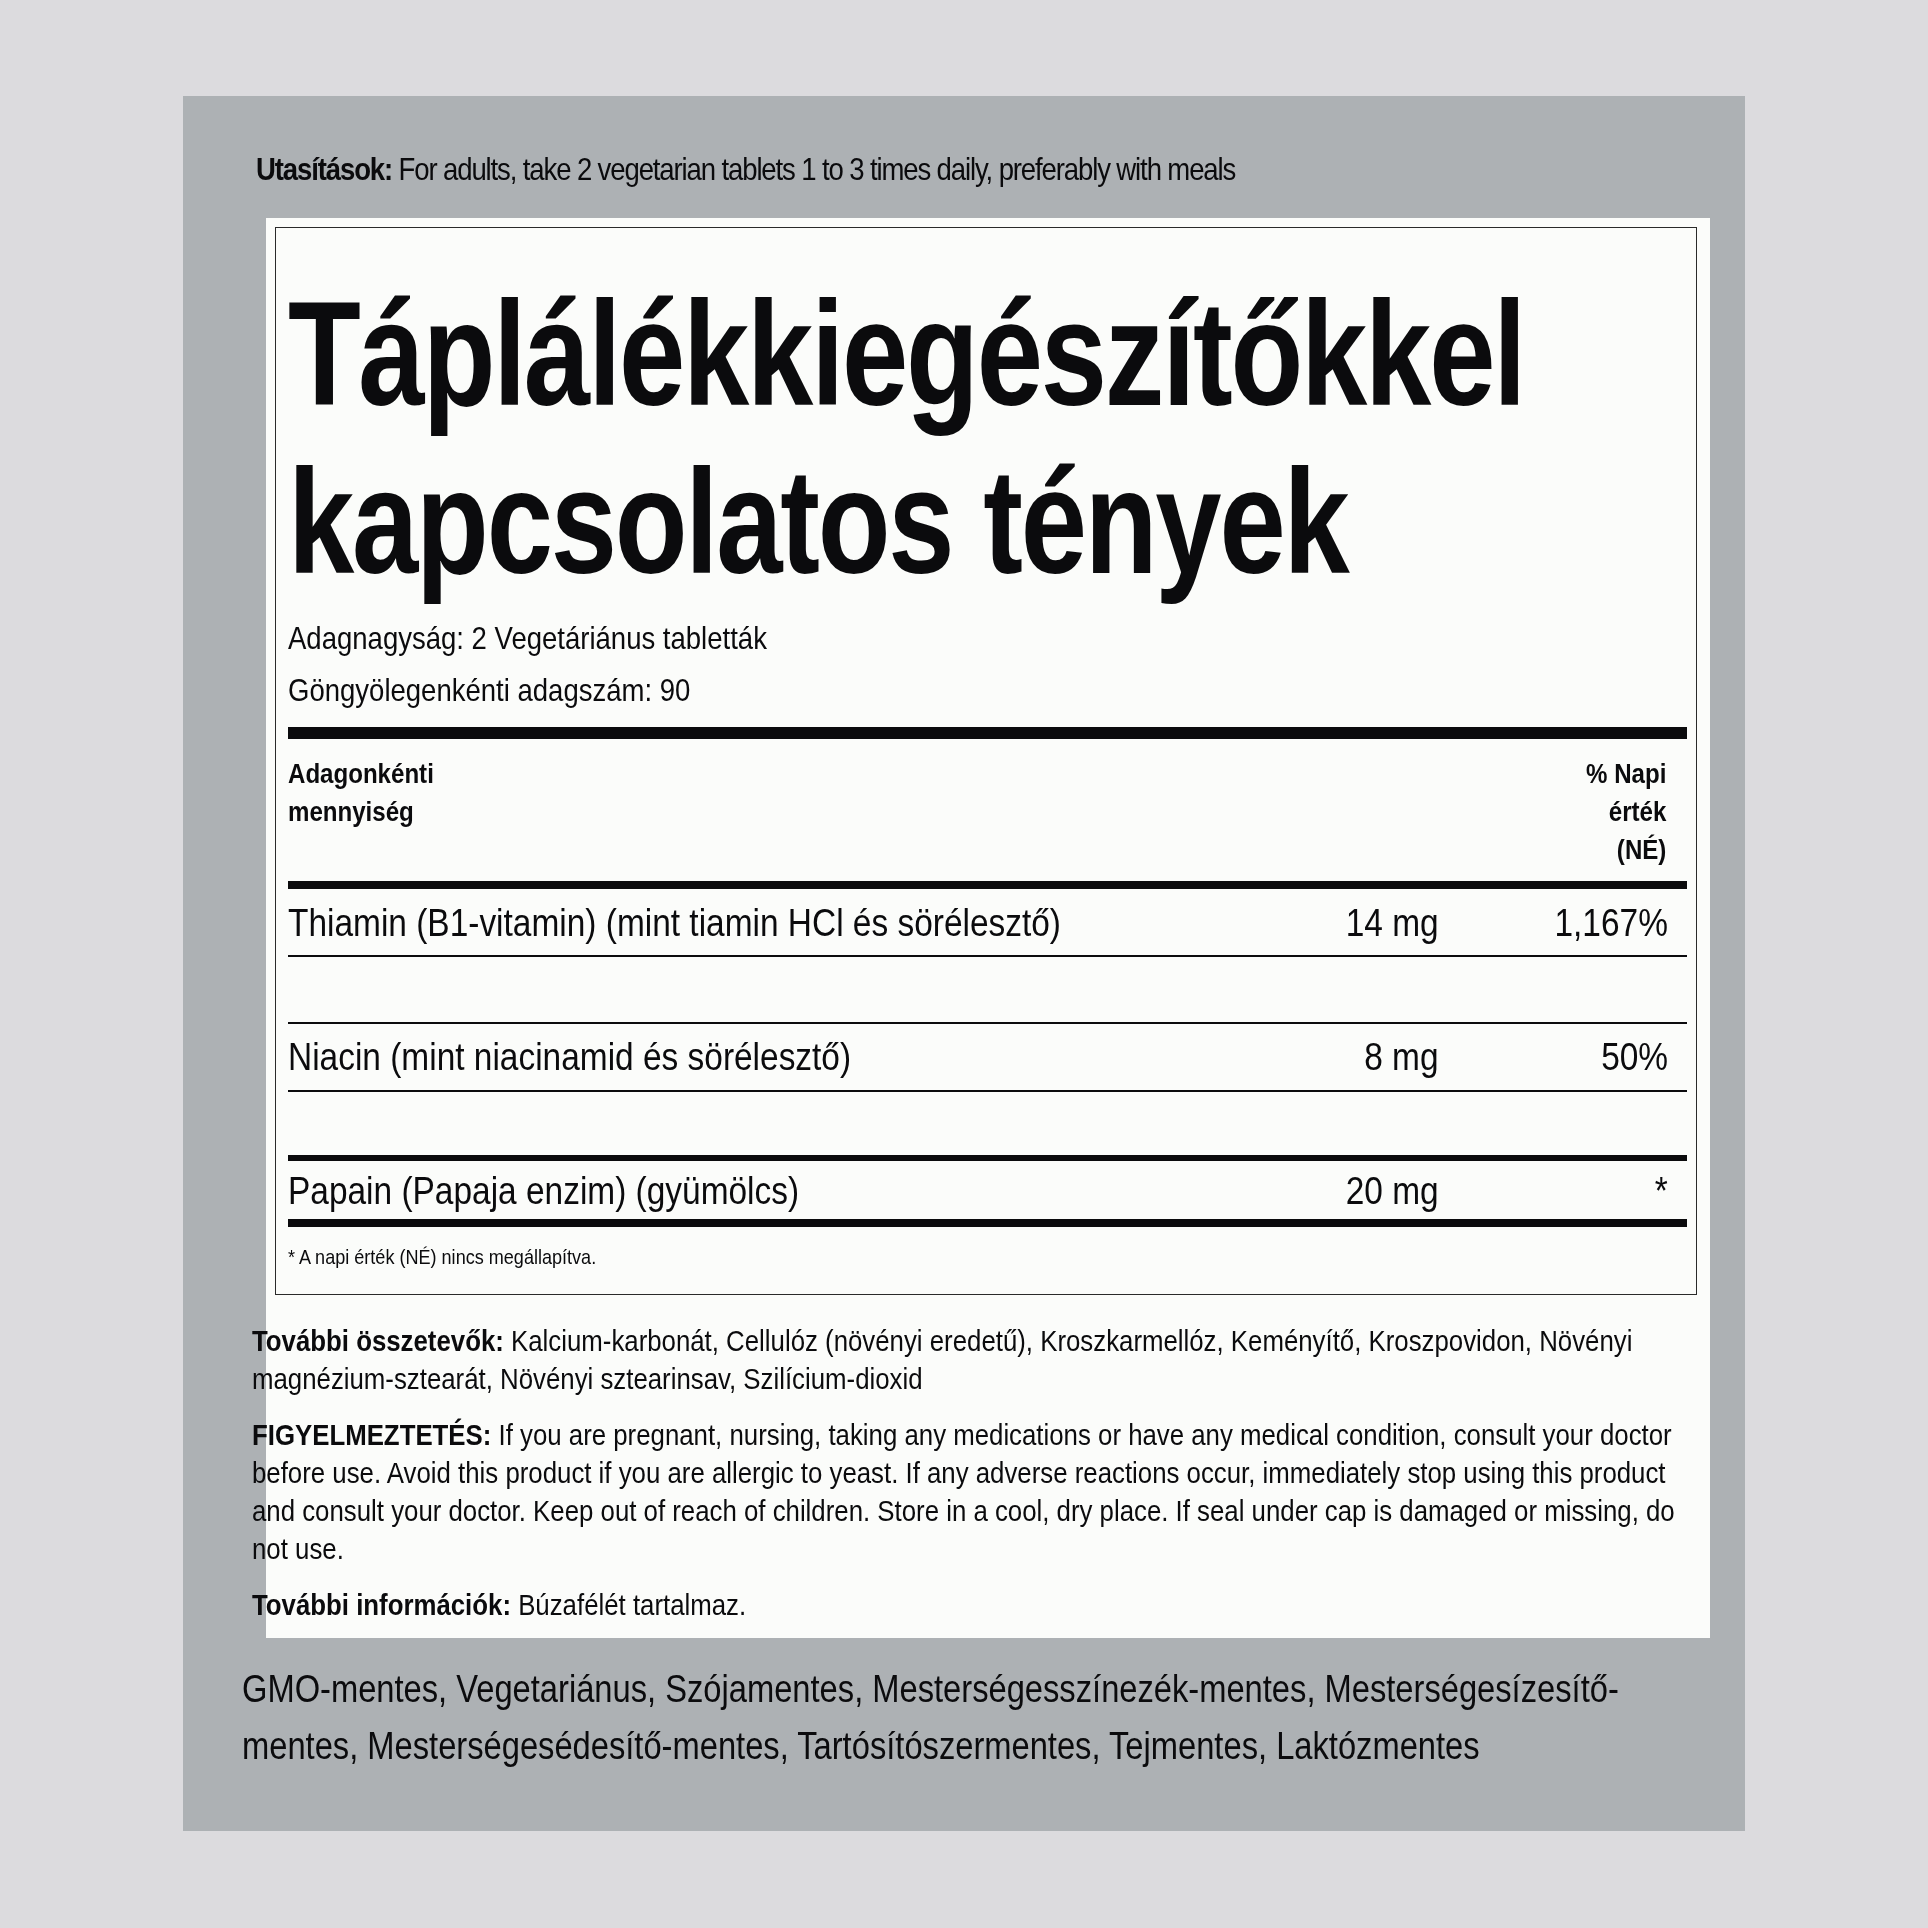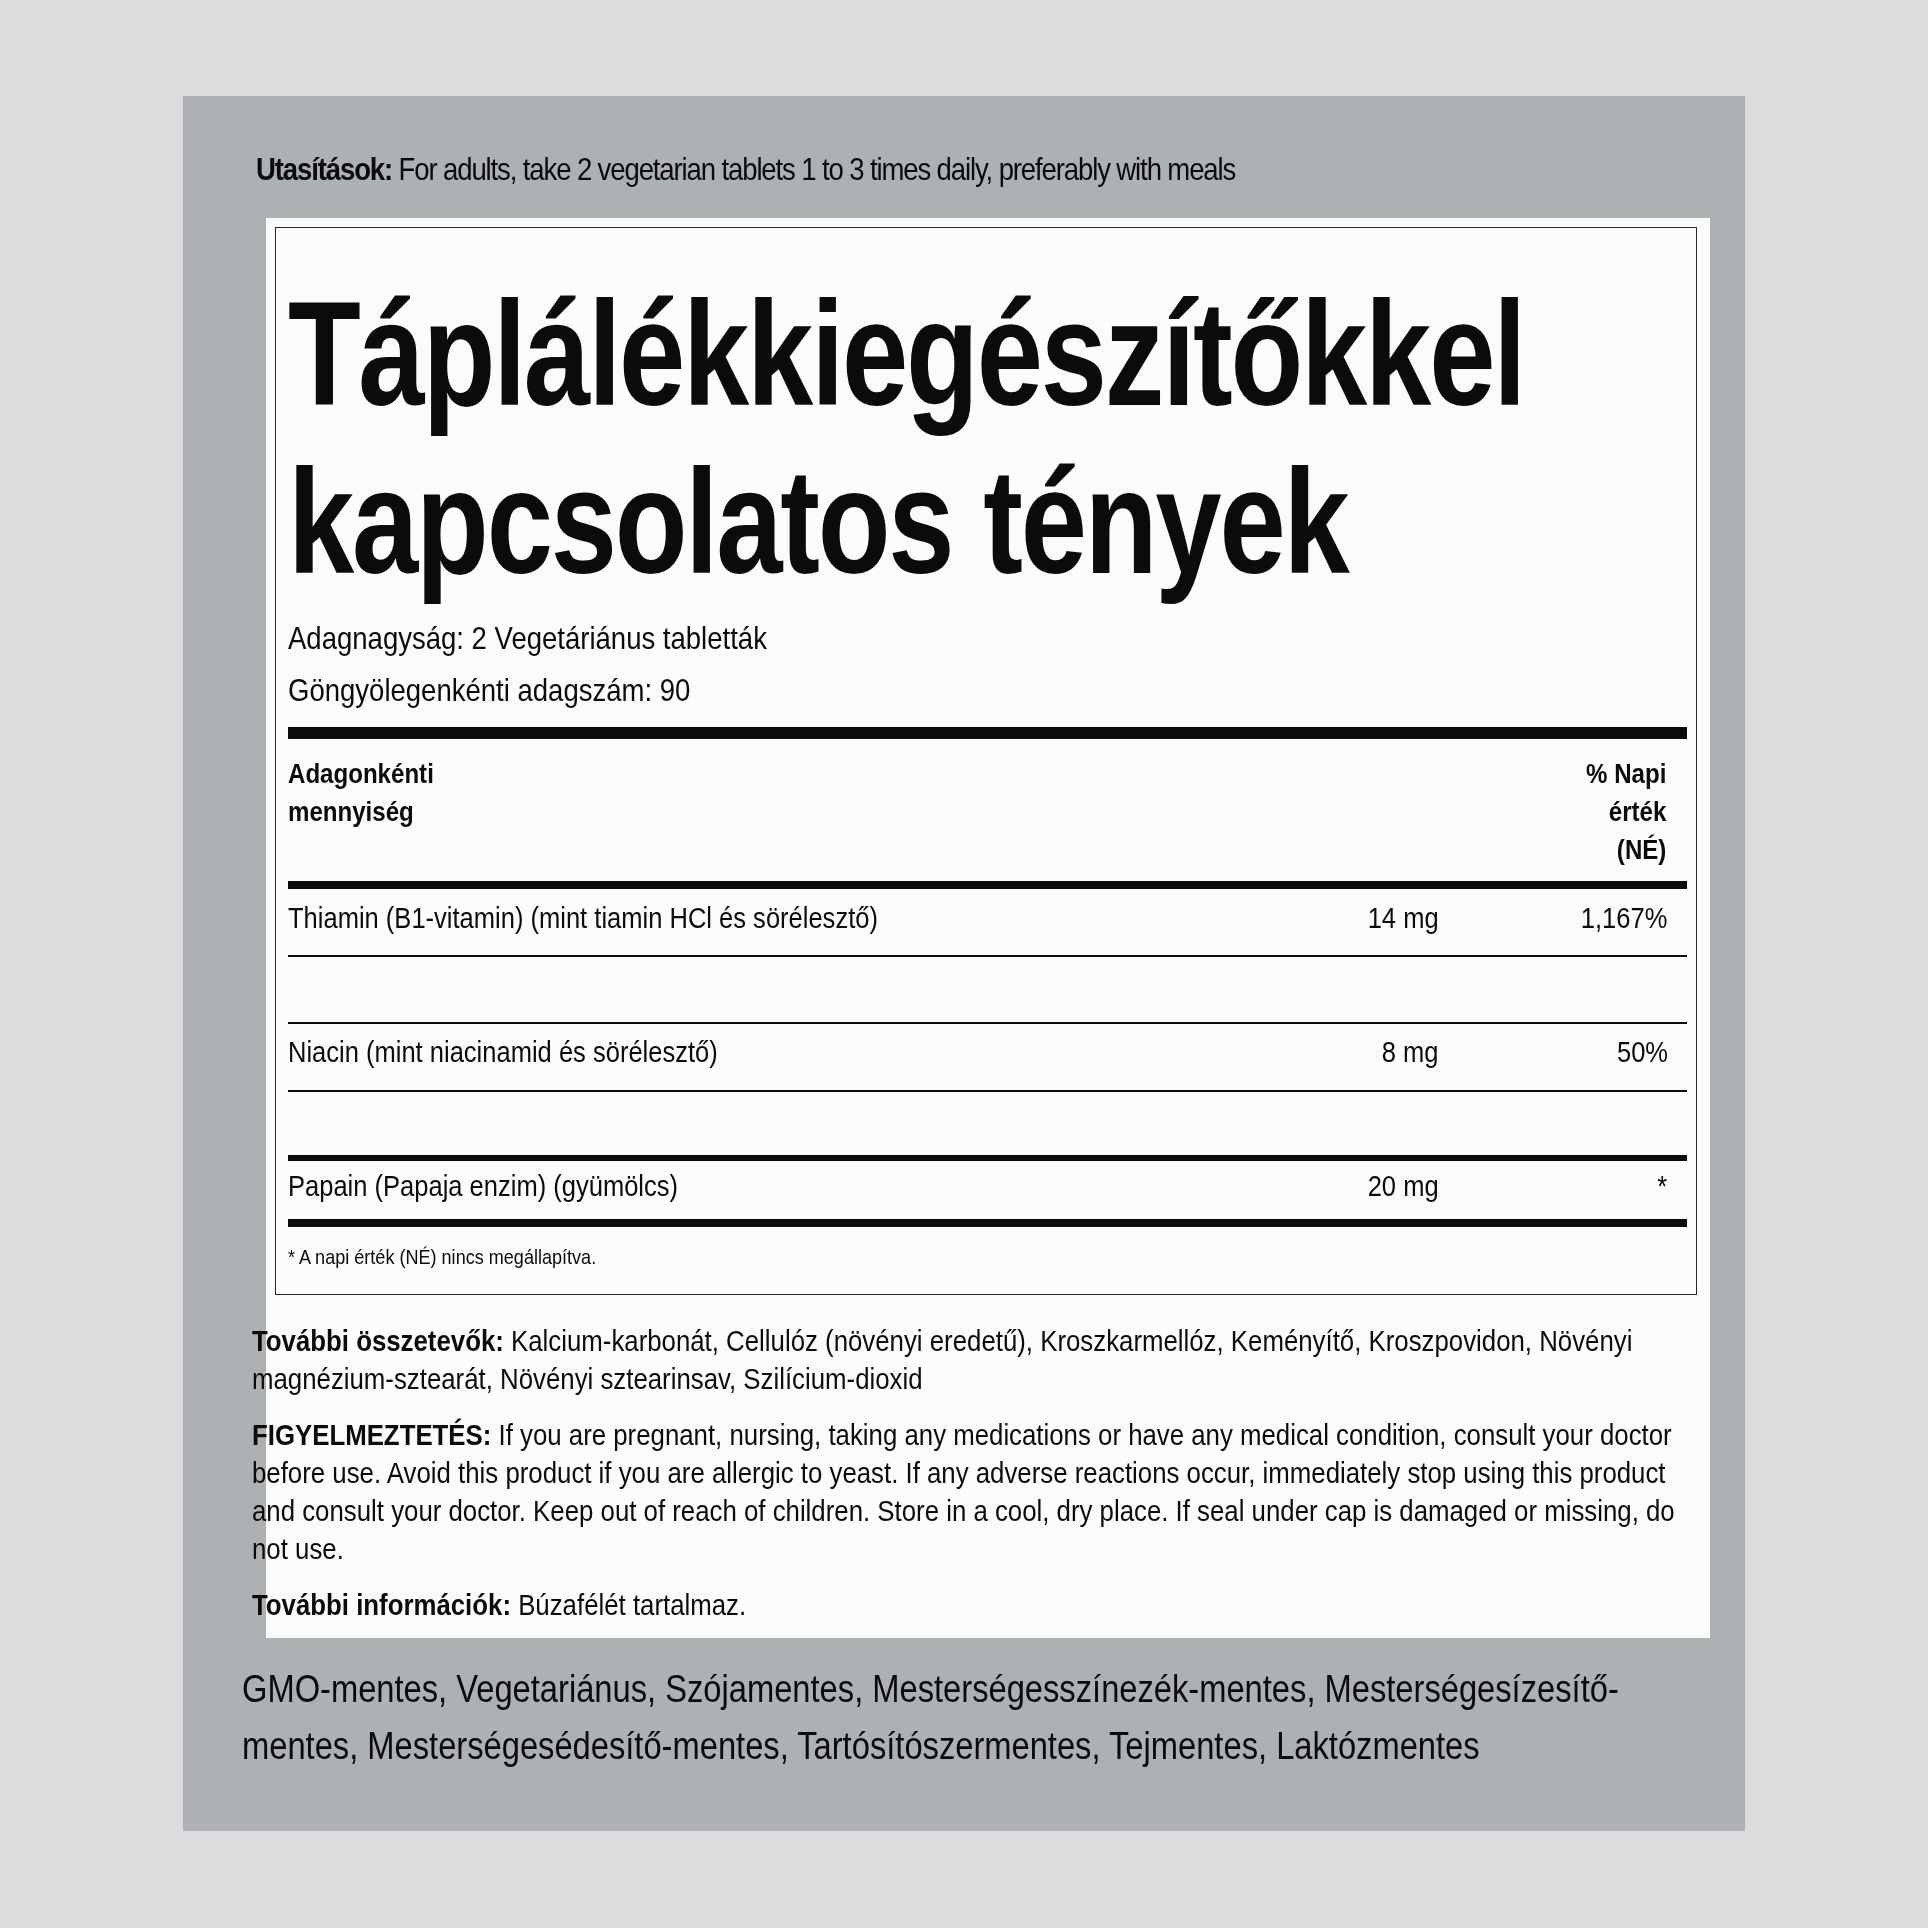--- a/index.html
+++ b/index.html
@@ -6,21 +6,21 @@
   body{width:1928px;height:1928px;background:#dcdbde;position:relative;overflow:hidden;font-family:"Liberation Sans",sans-serif;color:#0b0b0d;}
   .panel{position:absolute;left:183px;top:96px;width:1562px;height:1735px;background:#adb1b4;}
   .directions{position:absolute;left:256px;top:151px;font-size:32px;letter-spacing:-1.3px;transform:scaleX(0.86);transform-origin:left top;white-space:nowrap;}
   .b{font-weight:bold;}
   .whitebox{position:absolute;left:250px;top:218px;width:1444px;height:1420px;background:#fbfcfa;margin-left:16px;}
   .facts{position:absolute;left:251px;top:227px;width:1422px;height:1068px;border:1.9px solid #2a2a2a;box-sizing:border-box;}
   .title{position:absolute;left:11.3px;top:42px;font-weight:bold;font-size:149px;line-height:168px;letter-spacing:-2.8px;transform:scaleX(0.80);transform-origin:left top;white-space:nowrap;}
   .serv{position:absolute;left:11.3px;font-size:32px;transform:scaleX(0.86);transform-origin:left top;white-space:nowrap;}
   .bar{position:absolute;left:11.3px;width:1399px;background:#0b0b0d;}
   .hdr{position:absolute;font-weight:bold;font-size:28px;line-height:38px;transform:scaleX(0.86);}
-  .row{position:absolute;left:11.3px;width:1399px;height:56px;font-size:29px;text-decoration:underline;}
+  .row{position:absolute;left:11.3px;width:1399px;height:56px;font-size:38px;text-decoration:underline;}
   .row .n{position:absolute;left:0;top:11.3px;transform:scaleX(0.88);transform-origin:left top;white-space:nowrap;}
   .row .a{position:absolute;right:248px;top:11.3px;transform:scaleX(0.88);transform-origin:right top;white-space:nowrap;}
   .row .p{position:absolute;right:19px;top:11.3px;transform:scaleX(0.88);transform-origin:right top;white-space:nowrap;}
   .foot{position:absolute;left:11.3px;top:1017px;font-size:21px;transform:scaleX(0.86);transform-origin:left top;white-space:nowrap;}
   .para{position:absolute;left:252px;width:1676px;font-size:30px;line-height:38px;transform:scaleX(0.86);transform-origin:left top;}
   .bottomtext{position:absolute;left:242px;top:1661px;width:1723px;font-size:38px;line-height:57px;transform:scaleX(0.86);transform-origin:left top;}
 </style>
 </head>
 <body>
 

